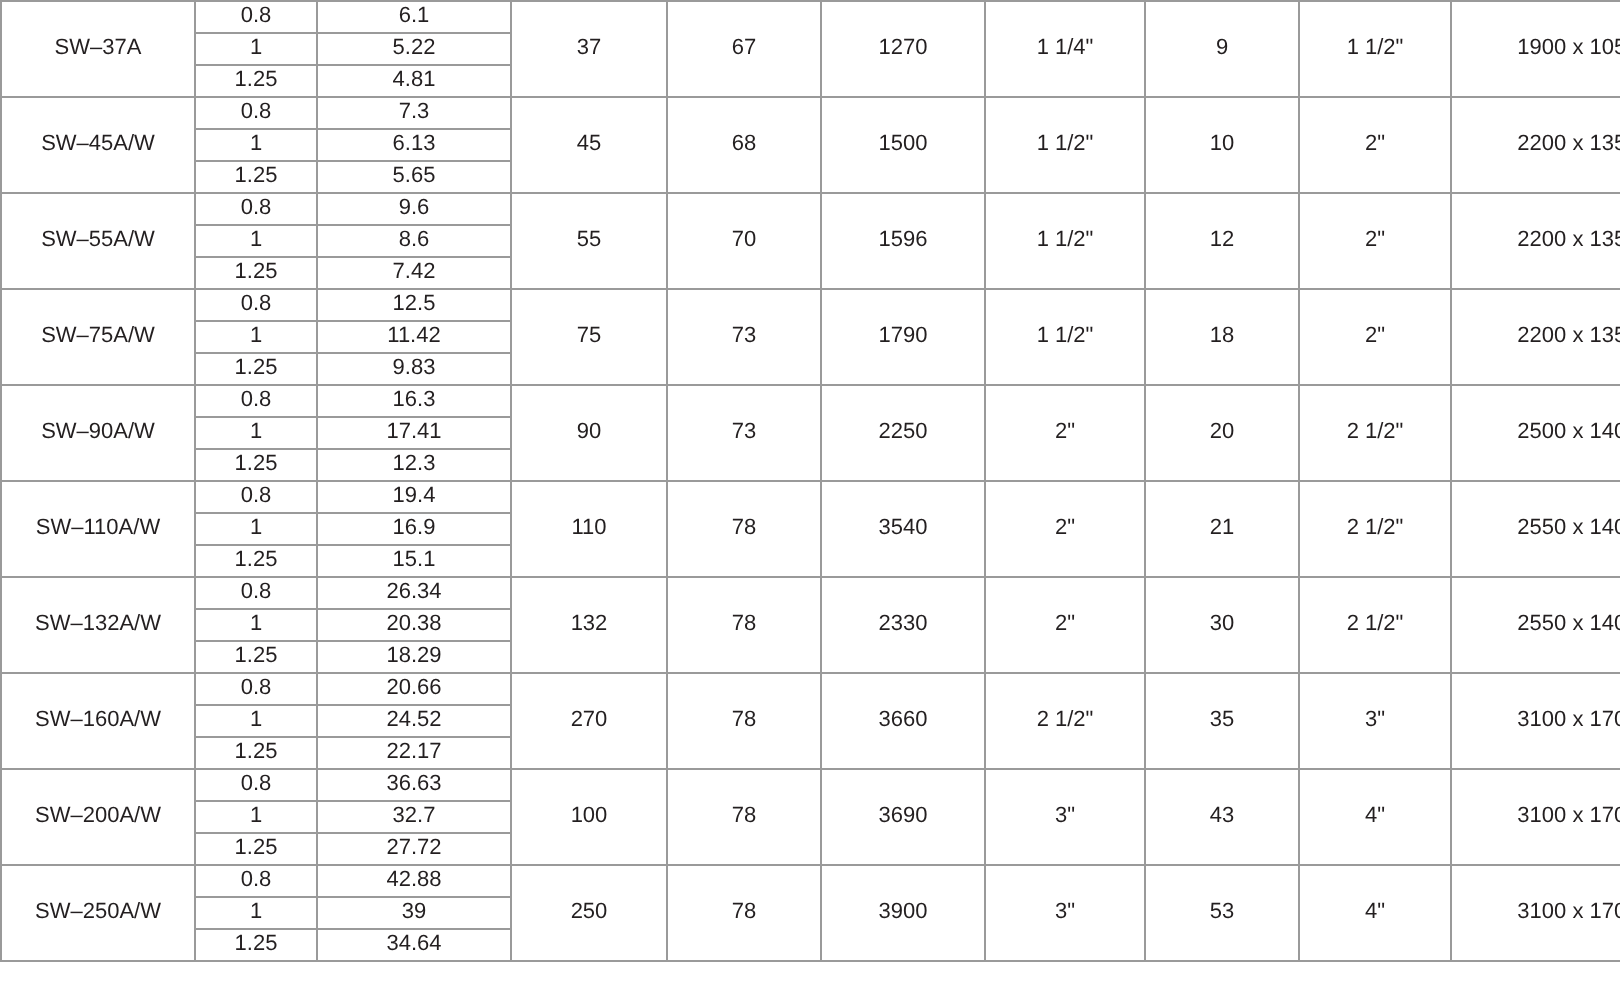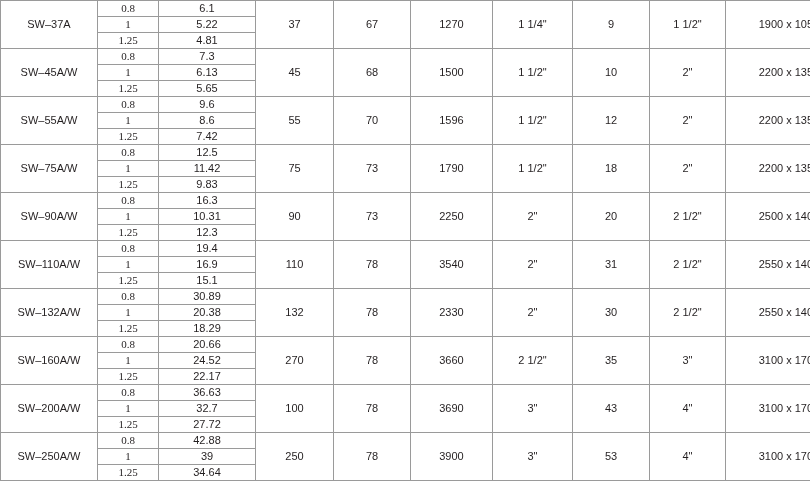--- a/index.html
+++ b/index.html
@@ -35,21 +35,20 @@
   td.model-cell {
     background: #eaeaea;
     font-size: 11.5px;
   }
   td.merged-cell {
     background: #eaeaea;
   }
   td.pressure-cell {
     background: #ffffff;
     font-size: 11px;
-    font-family: Liberation Serif, serif;
   }
   td.flow-cell {
     background: #ffffff;
     font-size: 11px;
   }
   
   col.c-model { width: 97px; }
   col.c-press { width: 61px; }
   col.c-flow  { width: 97px; }
   col.c-power { width: 78px; }
@@ -164,50 +163,50 @@
         <td class="merged-cell" rowspan="3">90</td>
         <td class="merged-cell" rowspan="3">73</td>
         <td class="merged-cell" rowspan="3">2250</td>
         <td class="merged-cell" rowspan="3">2"</td>
         <td class="merged-cell" rowspan="3">20</td>
         <td class="merged-cell" rowspan="3">2 1/2"</td>
         <td class="merged-cell" rowspan="3">2500 x 1400 x 1605</td>
       </tr>
       <tr>
         <td class="pressure-cell">1</td>
-        <td class="flow-cell">10.31</td>
+        <td class="flow-cell">17.41</td>
       </tr>
       <tr>
         <td class="pressure-cell">1.25</td>
         <td class="flow-cell">12.3</td>
       </tr>
       <tr>
         <td class="model-cell" rowspan="3">SW–110A/W</td>
         <td class="pressure-cell">0.8</td>
         <td class="flow-cell">19.4</td>
         <td class="merged-cell" rowspan="3">110</td>
         <td class="merged-cell" rowspan="3">78</td>
         <td class="merged-cell" rowspan="3">3540</td>
         <td class="merged-cell" rowspan="3">2"</td>
-        <td class="merged-cell" rowspan="3">31</td>
+        <td class="merged-cell" rowspan="3">21</td>
         <td class="merged-cell" rowspan="3">2 1/2"</td>
         <td class="merged-cell" rowspan="3">2550 x 1400 x 1605</td>
       </tr>
       <tr>
         <td class="pressure-cell">1</td>
         <td class="flow-cell">16.9</td>
       </tr>
       <tr>
         <td class="pressure-cell">1.25</td>
         <td class="flow-cell">15.1</td>
       </tr>
       <tr>
         <td class="model-cell" rowspan="3">SW–132A/W</td>
         <td class="pressure-cell">0.8</td>
-        <td class="flow-cell">30.89</td>
+        <td class="flow-cell">26.34</td>
         <td class="merged-cell" rowspan="3">132</td>
         <td class="merged-cell" rowspan="3">78</td>
         <td class="merged-cell" rowspan="3">2330</td>
         <td class="merged-cell" rowspan="3">2"</td>
         <td class="merged-cell" rowspan="3">30</td>
         <td class="merged-cell" rowspan="3">2 1/2"</td>
         <td class="merged-cell" rowspan="3">2550 x 1400 x 1605</td>
       </tr>
       <tr>
         <td class="pressure-cell">1</td>

